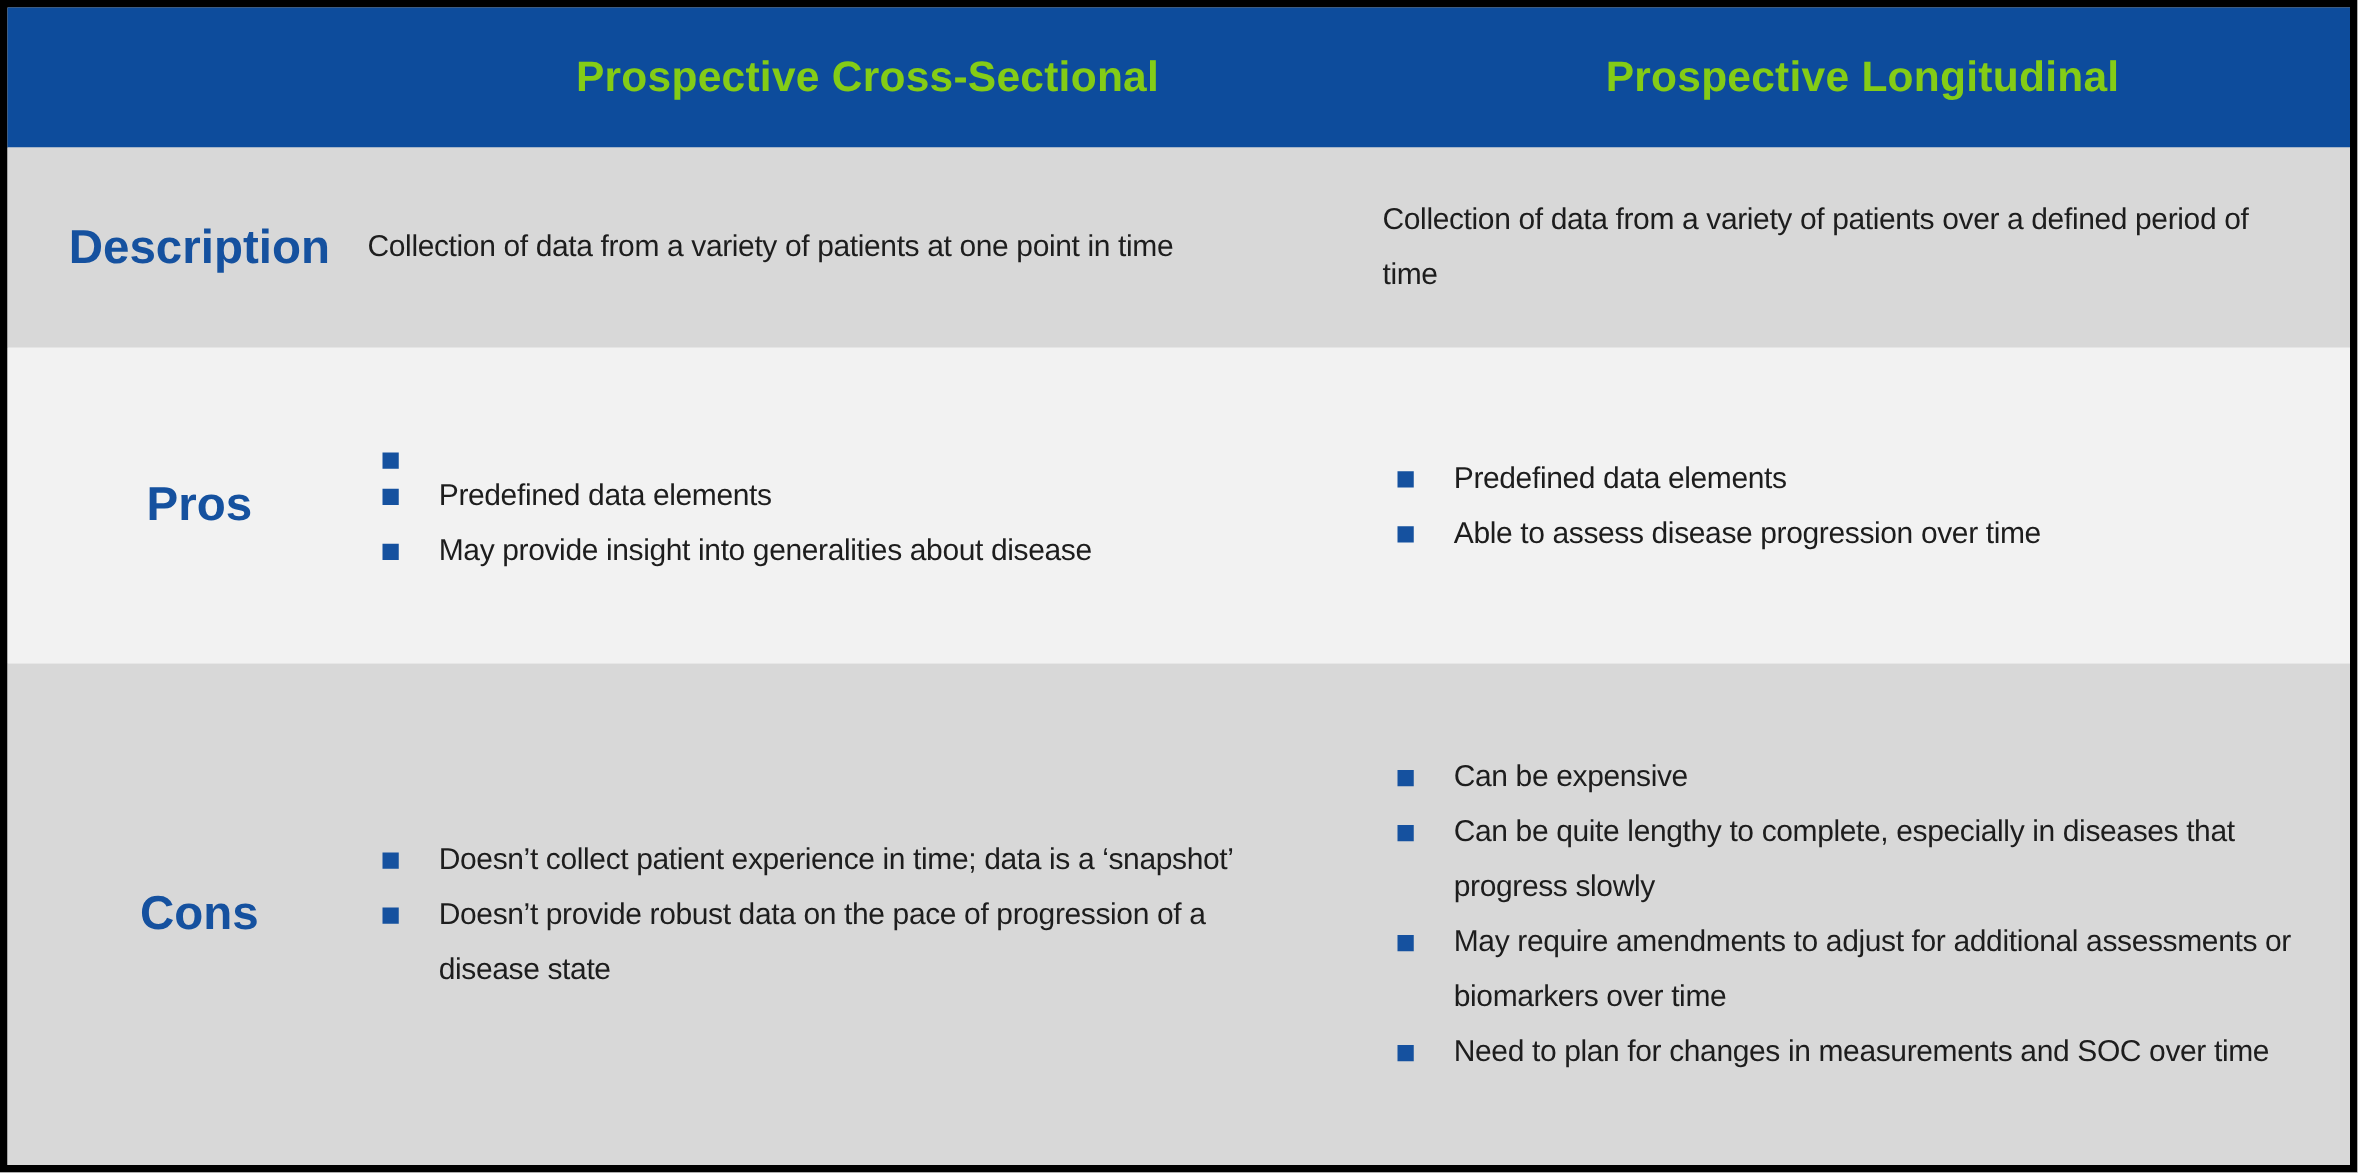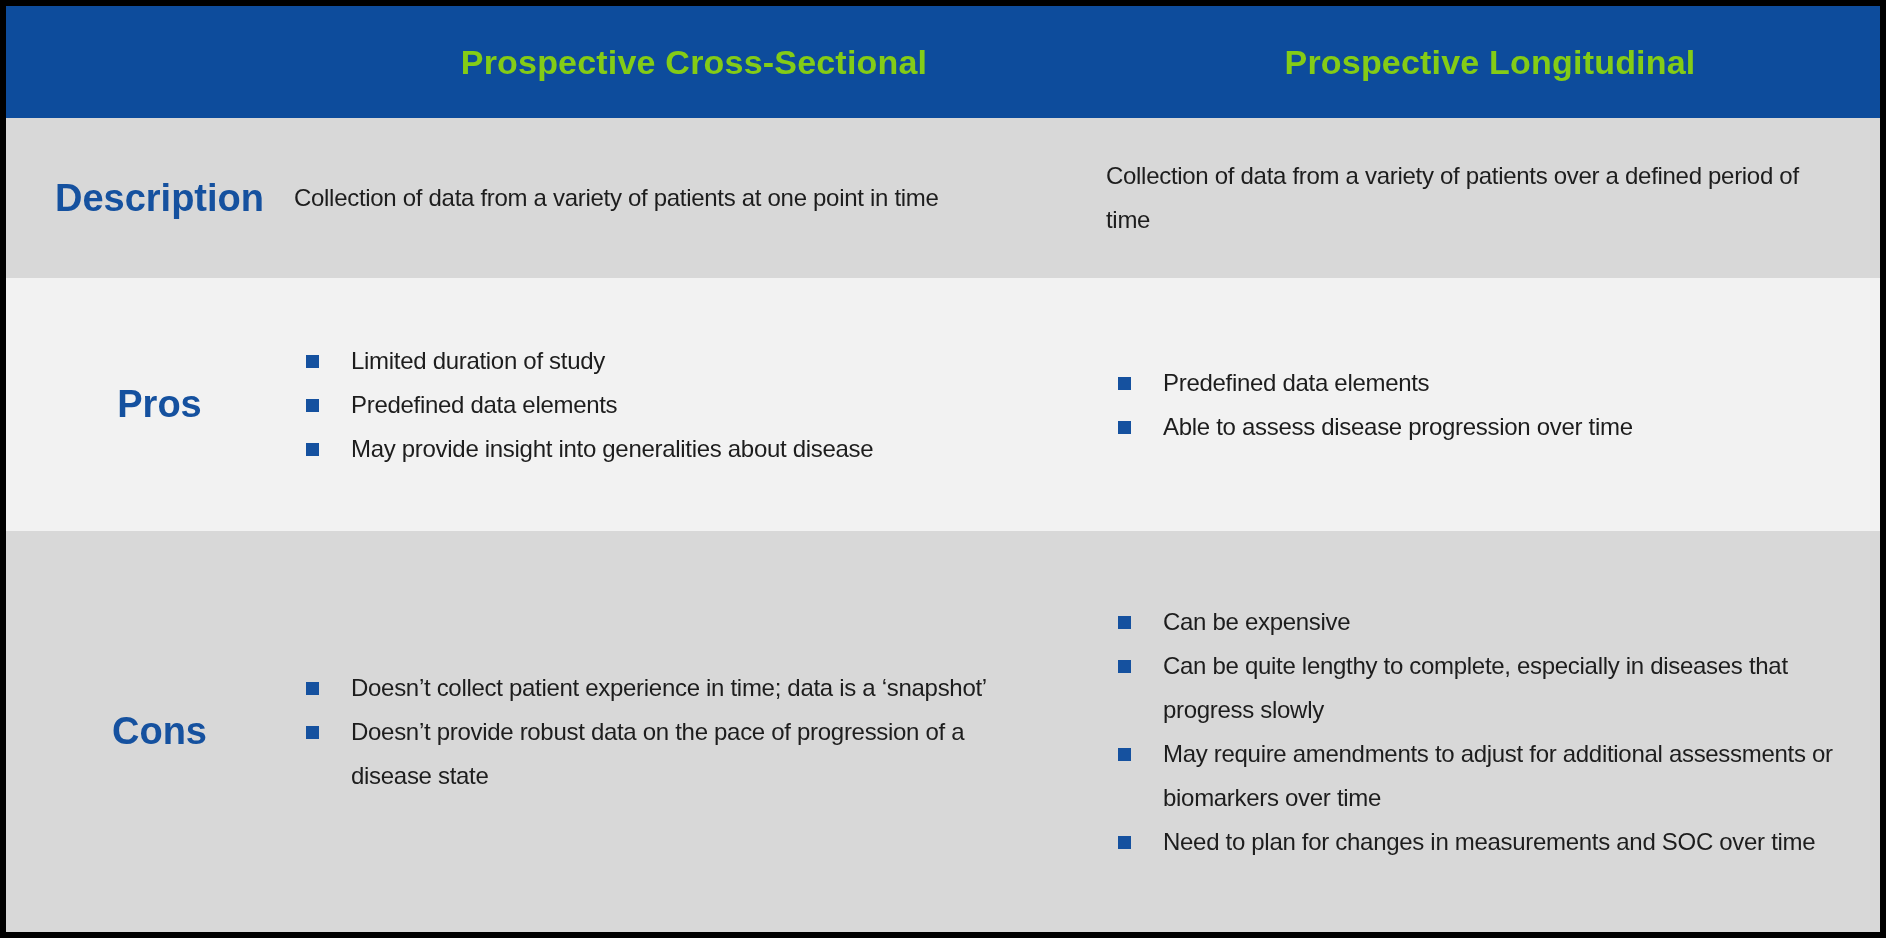--- a/index.html
+++ b/index.html
@@ -73,21 +73,20 @@
   </div>
   <div class="cell row-description">
     <div class="text-block">Collection of data from a variety of patients over a defined period of time</div>
   </div>
 
   <div class="row-label row-pros">Pros</div>
   <div class="cell row-pros">
     <ul class="bullet-list">
       <li>
         <span class="bullet"></span>
-        <span class="li-text">Limited duration of study</span>
       </li>
       <li>
         <span class="bullet"></span>
         <span class="li-text">Predefined data elements</span>
       </li>
       <li>
         <span class="bullet"></span>
         <span class="li-text">May provide insight into generalities about disease</span>
       </li>
     </ul>

